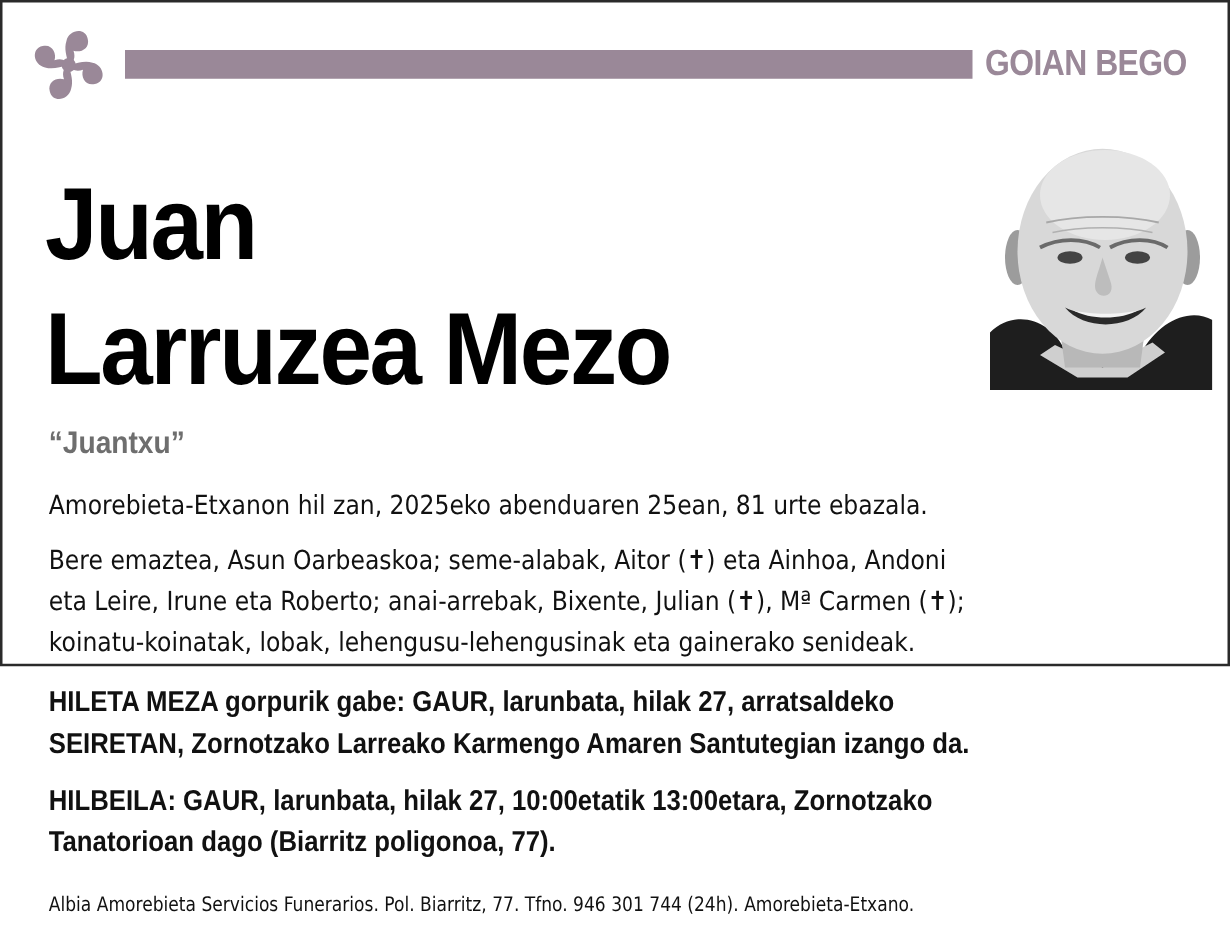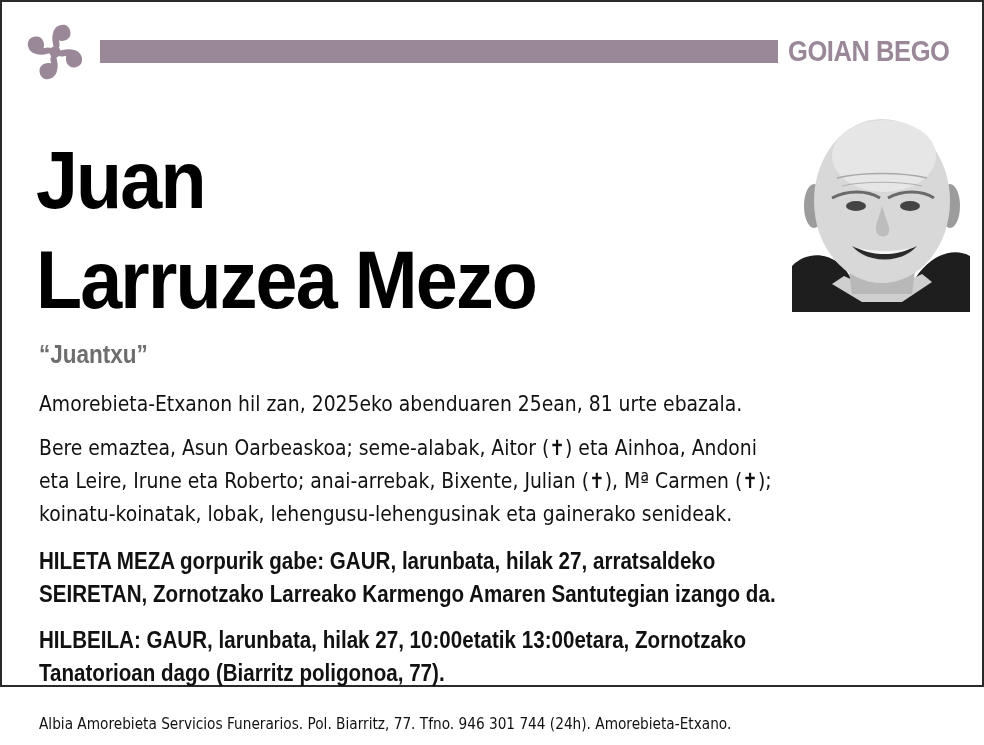--- a/index.html
+++ b/index.html
@@ -1,19 +1,19 @@
 <!DOCTYPE html>
 <html><head>
   <meta charset="utf-8">
   <style>
     html, body { margin: 0; padding: 0; background: #ffffff; }
     body { width: 984px; height: 745px; overflow: hidden; }
     .page {
       position: relative;
-      width: 984px; height: 687px;
+      width: 984px; height: 533px;
       box-sizing: border-box;
       border: 2px solid #2a2a2a;
       background: #ffffff;
       font-family: "DejaVu Sans", sans-serif;
       color: #111111;
     }
     .header { position: absolute; left: 0; top: 0; width: 100%; height: 100px; }
     .lauburu { position: absolute; left: 14px; top: 12px; width: 78px; height: 76px; }
     .lauburu svg { width: 100%; height: 100%; display: block; }
     .header-bar {

